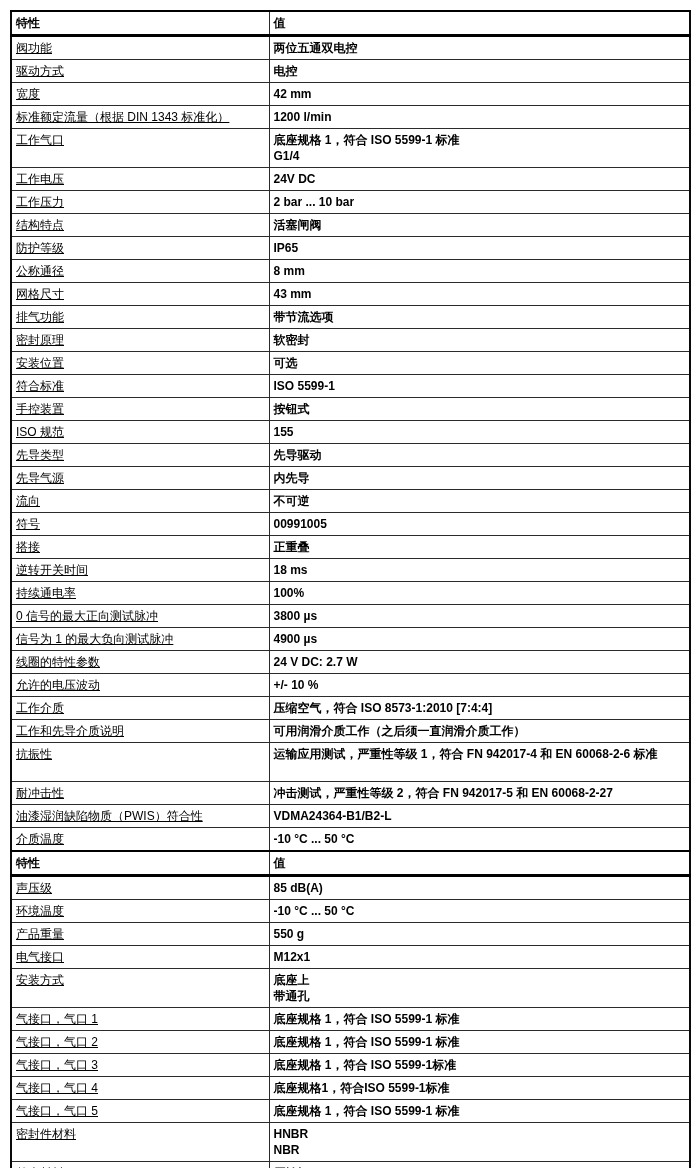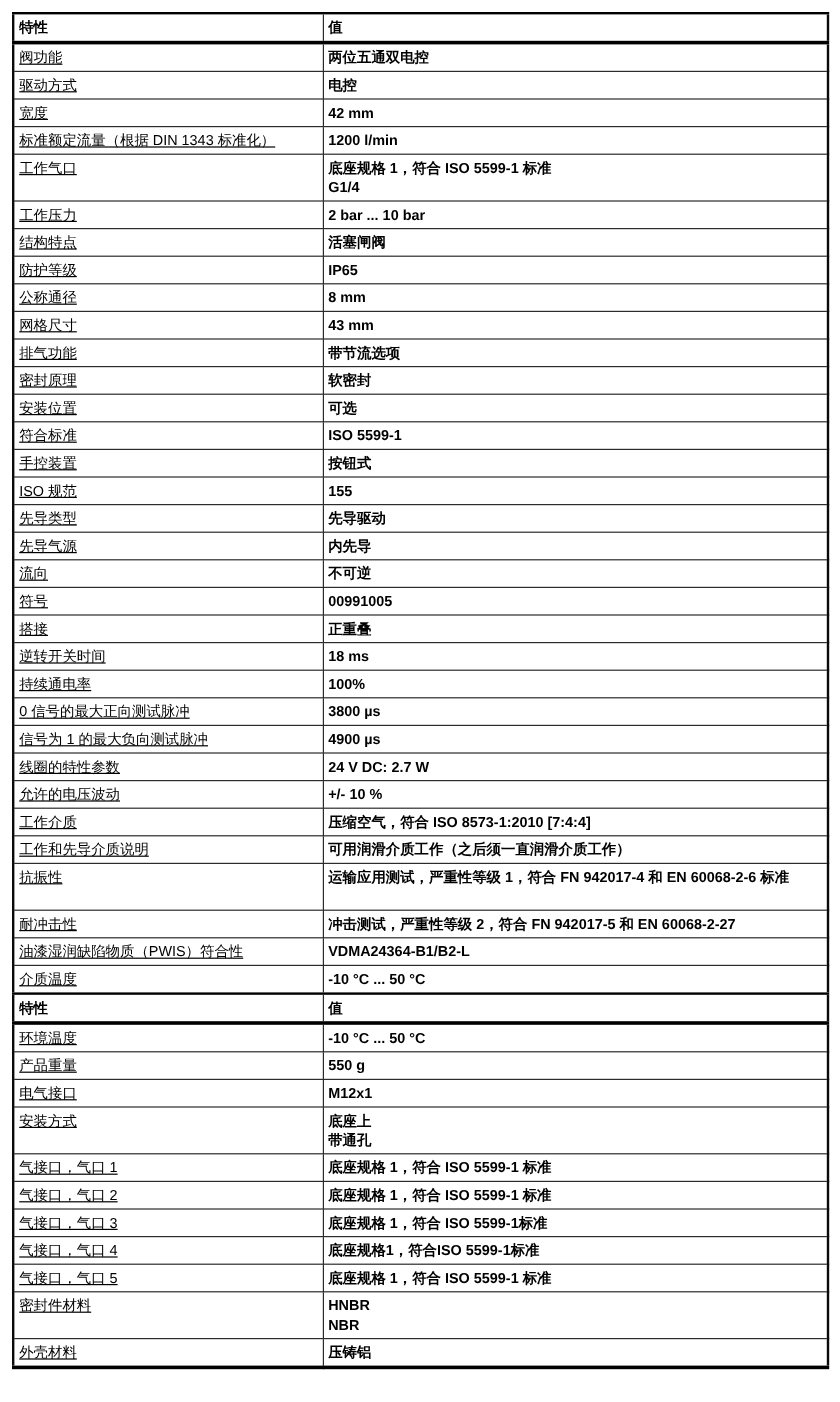--- a/index.html
+++ b/index.html
@@ -77,20 +77,24 @@
         </tr>
         <tr>
           <td class="label-cell">标准额定流量（根据 DIN 1343 标准化）</td>
           <td class="value-cell">1200 l/min</td>
         </tr>
         <tr>
           <td class="label-cell">工作气口</td>
           <td class="value-cell">底座规格 1，符合 ISO 5599-1 标准<br>G1/4</td>
         </tr>
         <tr>
+          <td class="label-cell">工作电压</td>
+          <td class="value-cell">24V DC</td>
+        </tr>
+        <tr>
           <td class="label-cell">工作压力</td>
           <td class="value-cell">2 bar ... 10 bar</td>
         </tr>
         <tr>
           <td class="label-cell">结构特点</td>
           <td class="value-cell">活塞闸阀</td>
         </tr>
         <tr>
           <td class="label-cell">防护等级</td>
           <td class="value-cell">IP65</td>
@@ -191,20 +195,24 @@
           <td class="label-cell">油漆湿润缺陷物质（PWIS）符合性</td>
           <td class="value-cell">VDMA24364-B1/B2-L</td>
         </tr>
         <tr>
           <td class="label-cell">介质温度</td>
           <td class="value-cell">-10 °C ... 50 °C</td>
         </tr>
         <tr class="header-row">
           <th>特性</th>
           <th>值</th>
+        </tr>
+        <tr>
+          <td class="label-cell">声压级</td>
+          <td class="value-cell">85 dB(A)</td>
         </tr>
         <tr>
           <td class="label-cell">环境温度</td>
           <td class="value-cell">-10 °C ... 50 °C</td>
         </tr>
         <tr>
           <td class="label-cell">产品重量</td>
           <td class="value-cell">550 g</td>
         </tr>
         <tr>

